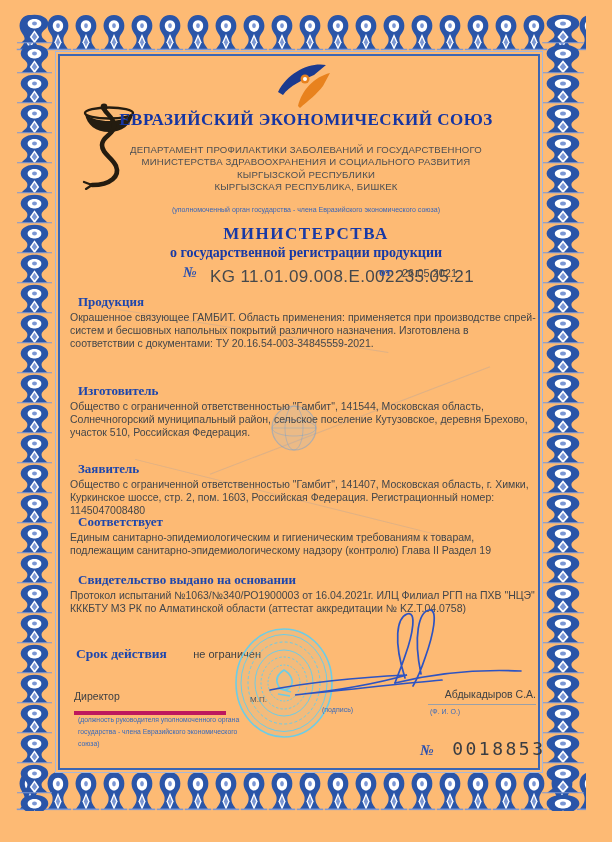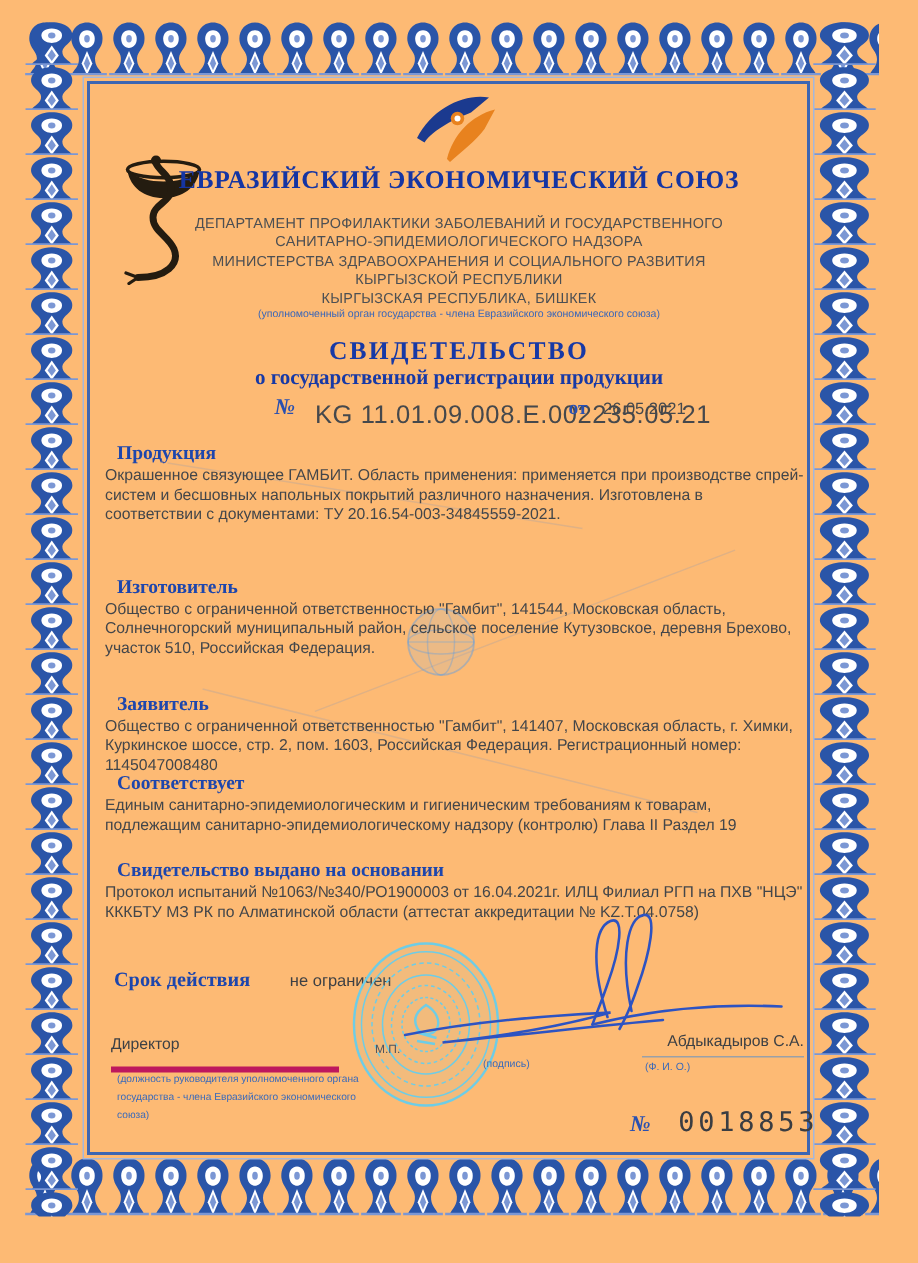--- a/index.html
+++ b/index.html
@@ -856,28 +856,27 @@
     <ellipse cx="27" cy="15" rx="24" ry="5.5" fill="none" stroke="#241c10" stroke-width="2.4"></ellipse>
     <path d="M3 16 C5 27 14 34 27 34 C40 34 49 27 51 16 C44 21 36 23 27 23 C18 23 10 21 3 16 Z" fill="#241c10"></path>
     <path d="M10 87 C29 87 38 78 34 68 C30 59 20 56 20 47 C20 38 32 37 32 28 C32 19 25 17 22 11" fill="none" stroke="#241c10" stroke-width="4.6" stroke-linecap="round"></path>
     <circle cx="22" cy="9" r="3.4" fill="#241c10"></circle>
     <path d="M10 87 L2 84 M10 87 L4 91" stroke="#241c10" stroke-width="2.2" stroke-linecap="round"></path>
   </svg>
 
   <div class="abs center serif union-name">ЕВРАЗИЙСКИЙ ЭКОНОМИЧЕСКИЙ СОЮЗ</div>
   <div class="abs center auth">
     <div>ДЕПАРТАМЕНТ ПРОФИЛАКТИКИ ЗАБОЛЕВАНИЙ И ГОСУДАРСТВЕННОГО</div>
-    <div>САНИТАРНО-ЭПИДЕМИОЛОГИЧЕСКОГО НАДЗОРА</div>
     <div>МИНИСТЕРСТВА ЗДРАВООХРАНЕНИЯ И СОЦИАЛЬНОГО РАЗВИТИЯ</div>
     <div>КЫРГЫЗСКОЙ РЕСПУБЛИКИ</div>
     <div>КЫРГЫЗСКАЯ РЕСПУБЛИКА, БИШКЕК</div>
   </div>
   <div class="abs center auth-note">(уполномоченный орган государства - члена Евразийского экономического союза)</div>
 
-  <div class="abs center serif doc-title">СВИДЕТЕЛЬСТВО</div>
+  <div class="abs center serif doc-title">МИНИСТЕРСТВА</div>
   <div class="abs center serif doc-sub">о государственной регистрации продукции</div>
 
   <div class="abs regrow">
     <span class="serif reg-no">№</span>
     <span class="reg-num">KG 11.01.09.008.Е.002235.05.21</span>
     <span class="serif reg-ot">от</span>
     <span class="reg-date">26.05.2021</span>
   </div>
 
   <svg class="abs" style="left:268px;top:404px;" width="52" height="48" viewBox="0 0 52 48">

